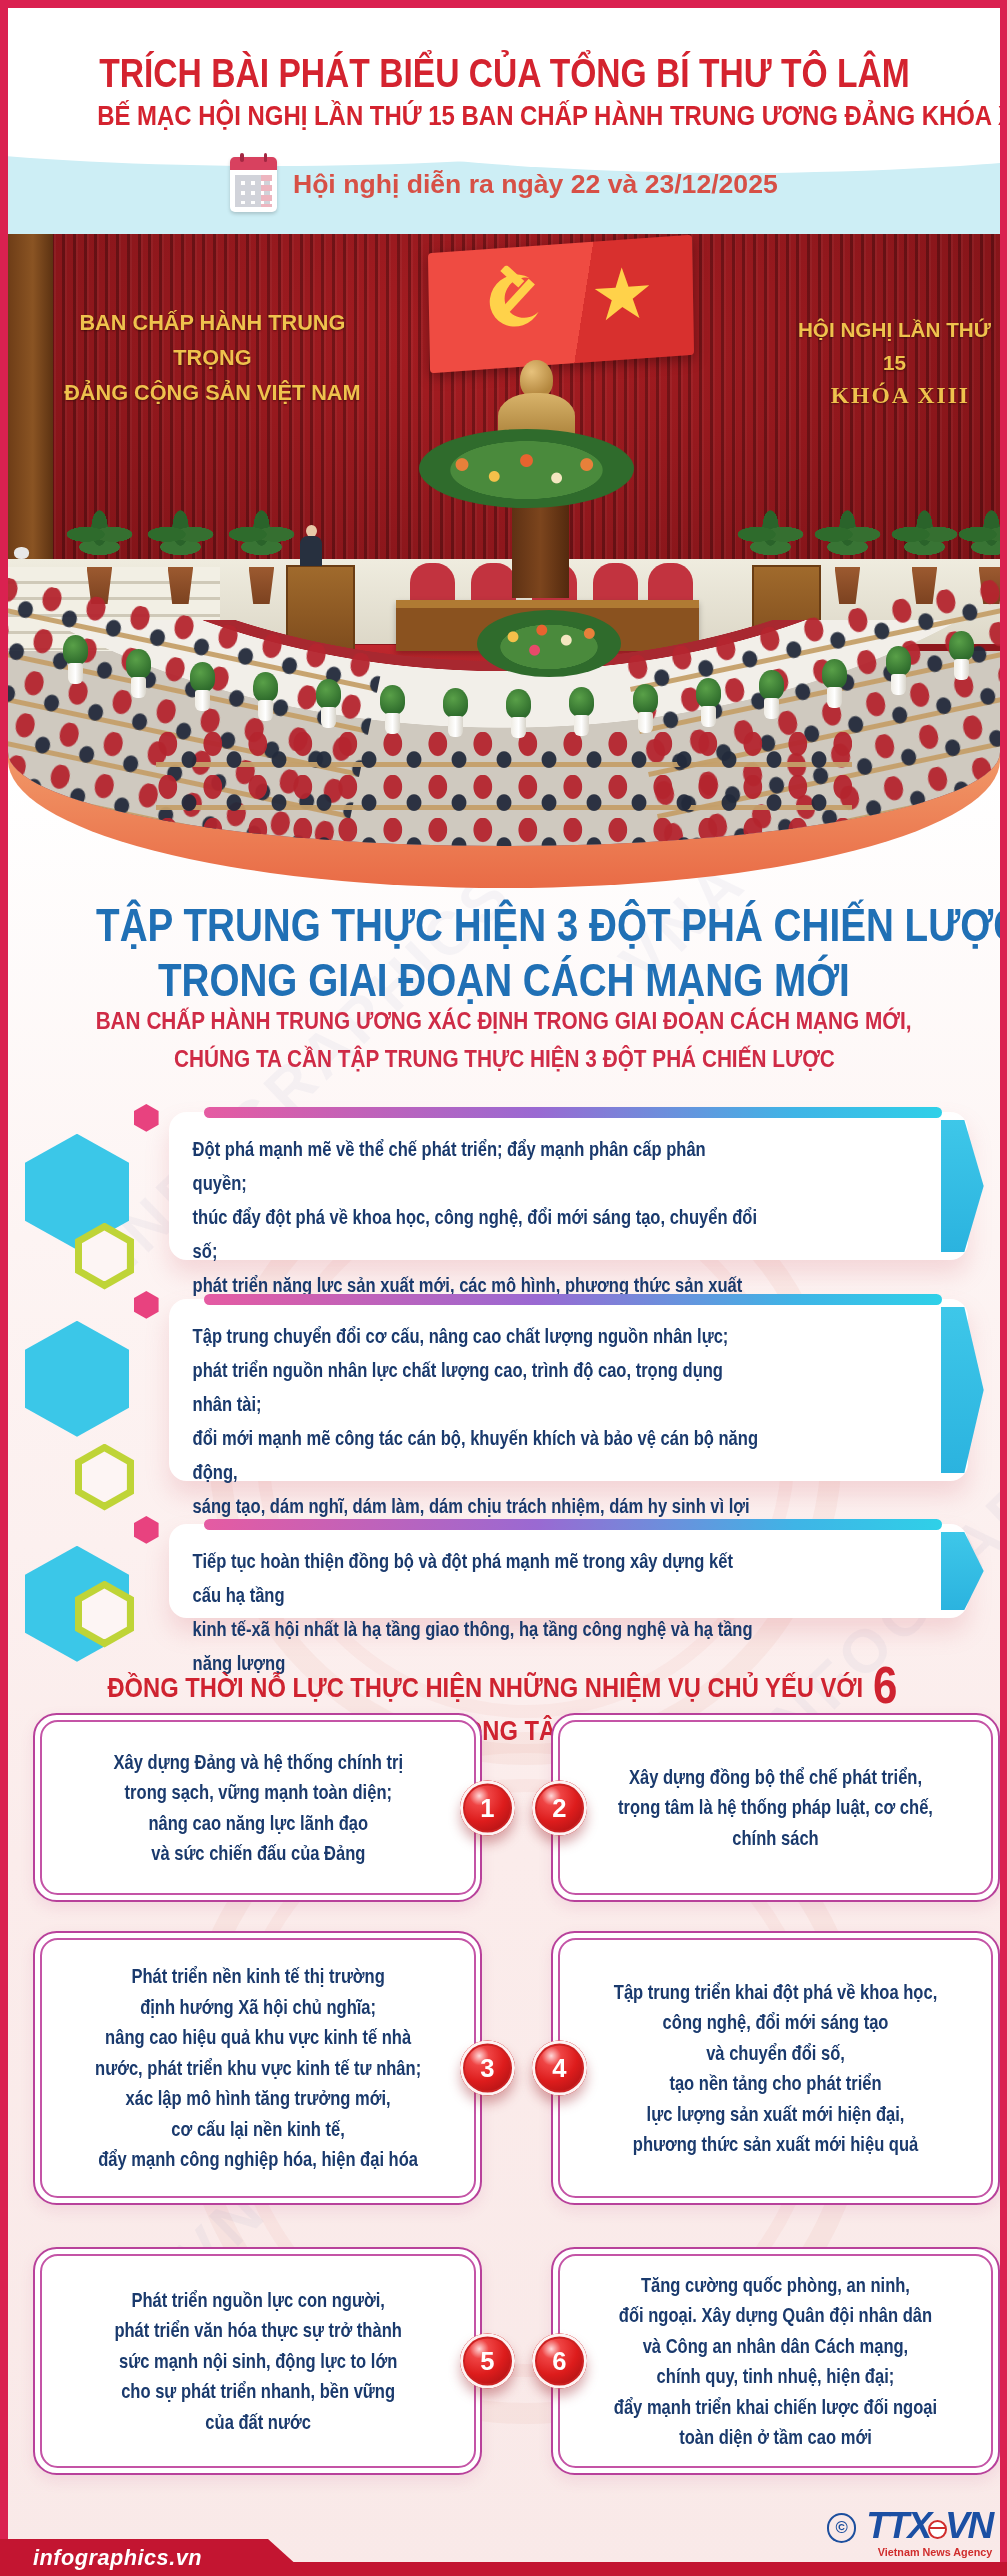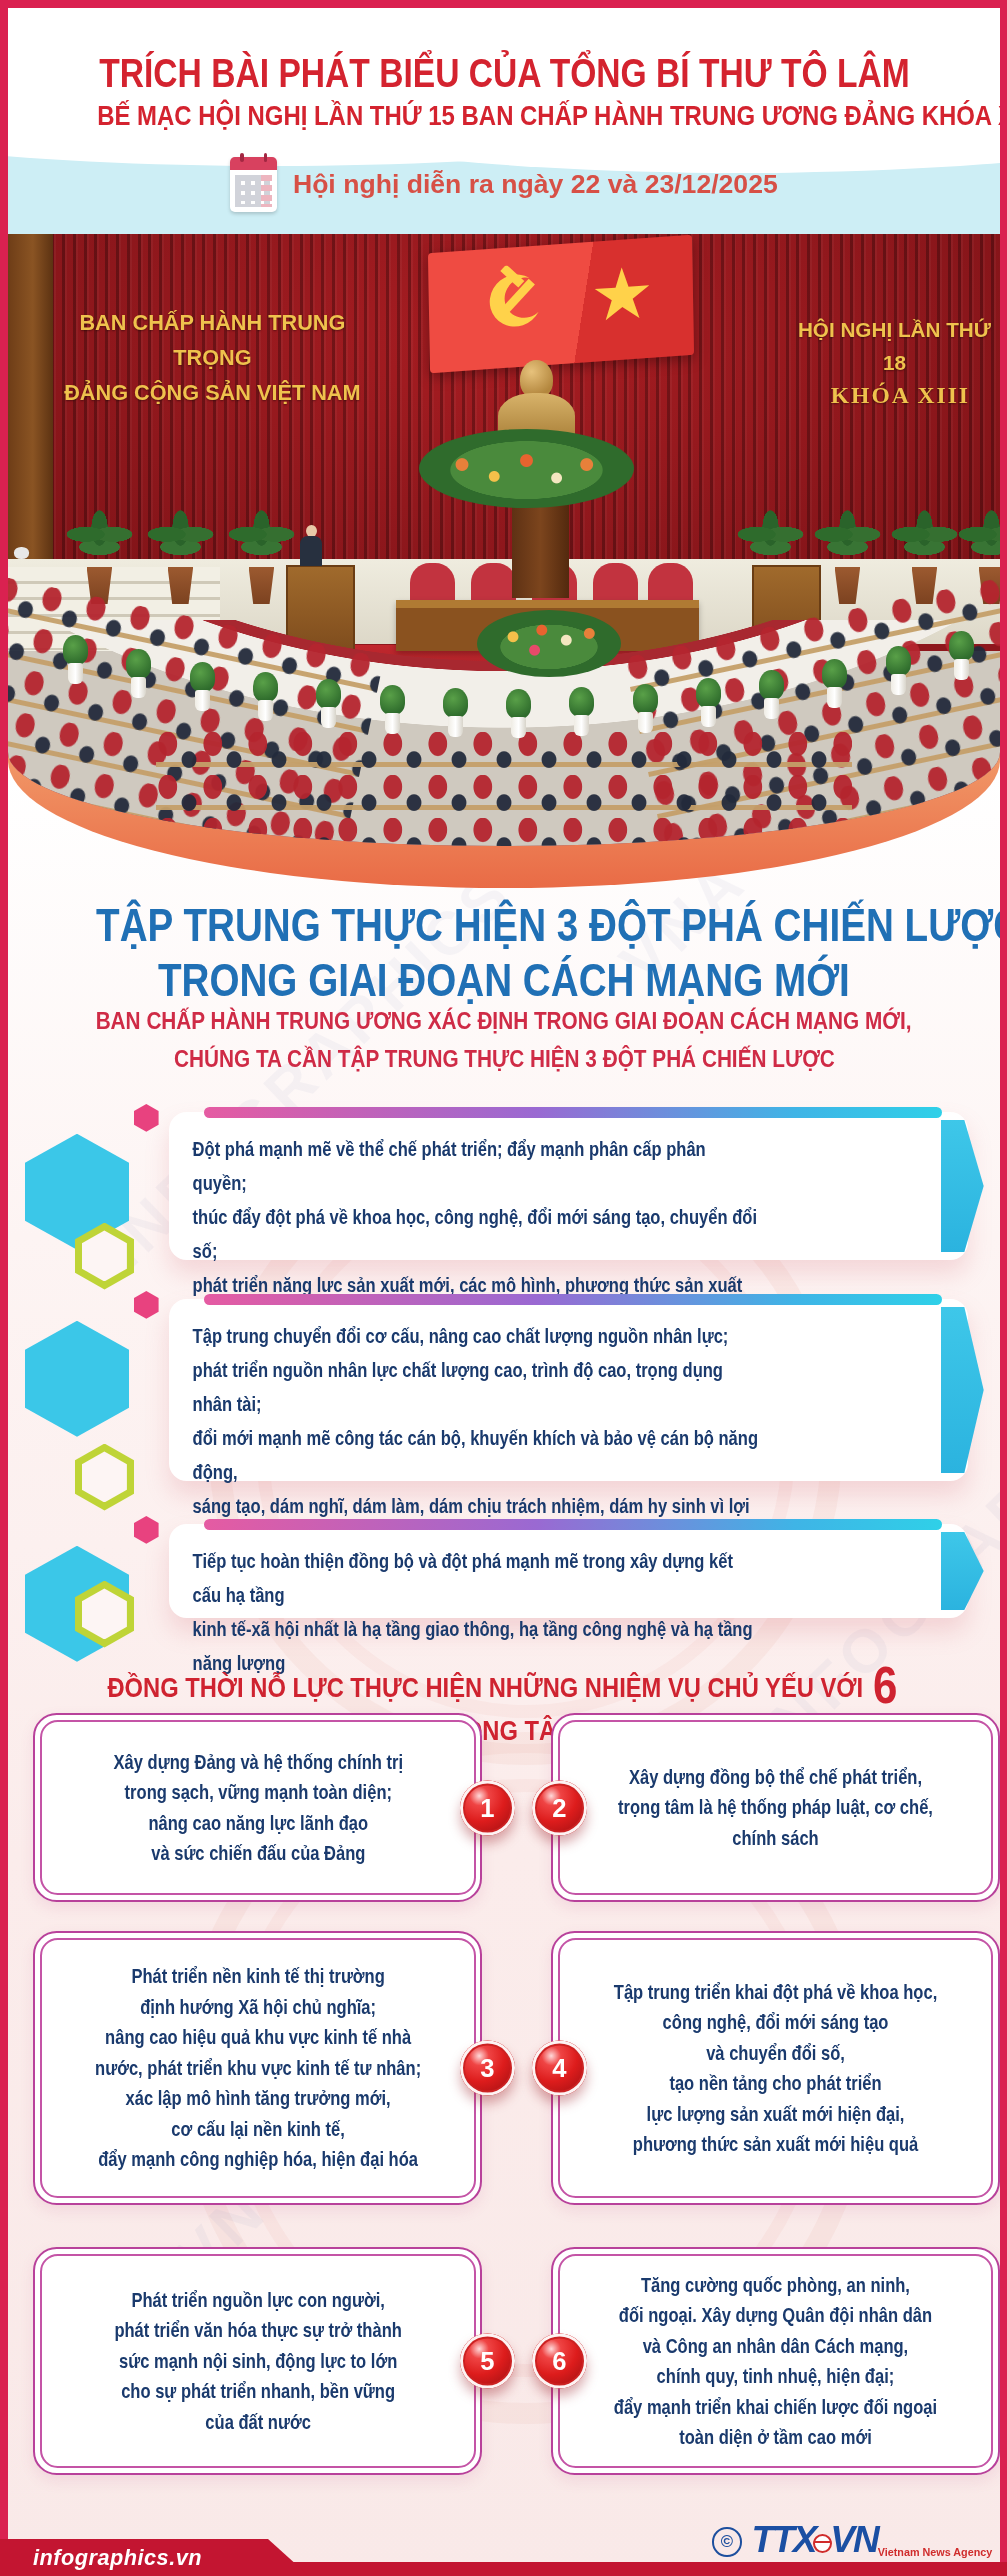--- a/index.html
+++ b/index.html
@@ -159,21 +159,21 @@
         color:#fff;font-size:25.6px;font-weight:bold;display:flex;align-items:center;justify-content:center;z-index:11;}
   .numc.nL{left:452px;} .numc.nR{left:524px;}
   
   .f-bar{position:absolute;left:0;right:0;bottom:0;height:13.8px;background:#c31531;z-index:41;}
   .f-tab{position:absolute;left:0;bottom:0;width:309px;height:37px;background:#c31531;z-index:42;
          clip-path:polygon(0 0,268px 0,309px 100%,0 100%);display:flex;align-items:center;}
   .f-tab .brand{color:#ffffff;font-style:italic;font-size:21.7px;font-weight:bold;padding-left:33px;letter-spacing:0.5px;}
   .logo{position:absolute;right:15.7px;bottom:17.7px;z-index:42;display:flex;align-items:flex-start;gap:9.8px;}
   .copy{width:25.6px;height:25.6px;border:2.5px solid #1d4f9e;border-radius:50%;color:#1d4f9e;font-weight:bold;
         font-size:16.7px;display:flex;align-items:center;justify-content:center;margin-top:5.9px;}
-  .ttx{display:flex;flex-direction:row;align-items:flex-end;}
+  .ttx{display:flex;flex-direction:column;align-items:flex-end;}
   .ttx .word{font-size:37px;line-height:37px;font-weight:bold;font-style:italic;color:#1b4fa3;letter-spacing:-2px;display:flex;align-items:center;}
   .globe{display:inline-block;width:14.8px;height:14.8px;border:2px solid #d02c2c;border-radius:50%;margin:0 -2px;position:relative;top:3.9px;background:#fff;}
   .globe::after{content:"";position:absolute;left:0;right:0;top:4.9px;height:2px;background:#d02c2c;}
   .ttx .sub{font-size:10.8px;font-weight:bold;color:#d02c2c;margin-top:2px;}
 </style>
 </head>
 <body>
 
 <div class="page">
 
@@ -223,21 +223,21 @@
         <rect x="14" y="3" width="13" height="4.5" transform="rotate(45 20 5)" fill="#ffd24a"></rect>
       </svg>
       <div class="star">★</div>
     </div>
 
     <div class="gold gl">
       <div>BAN CHẤP HÀNH TRUNG TRỌNG</div>
       <div>ĐẢNG CỘNG SẢN VIỆT NAM</div>
     </div>
     <div class="gold gr">
-      <div>HỘI NGHỊ LẦN THỨ 18</div>
+      <div>HỘI NGHỊ LẦN THỨ 15</div>
       <div class="serif">KHÓA XIII</div>
     </div>
 
     <div class="bust-head"></div>
     <div class="bust-body"></div>
     <div class="bust-flowers"></div>
     <div class="bust-ped"></div>
 
     <div class="stage"></div>
     <div class="steps"></div>

